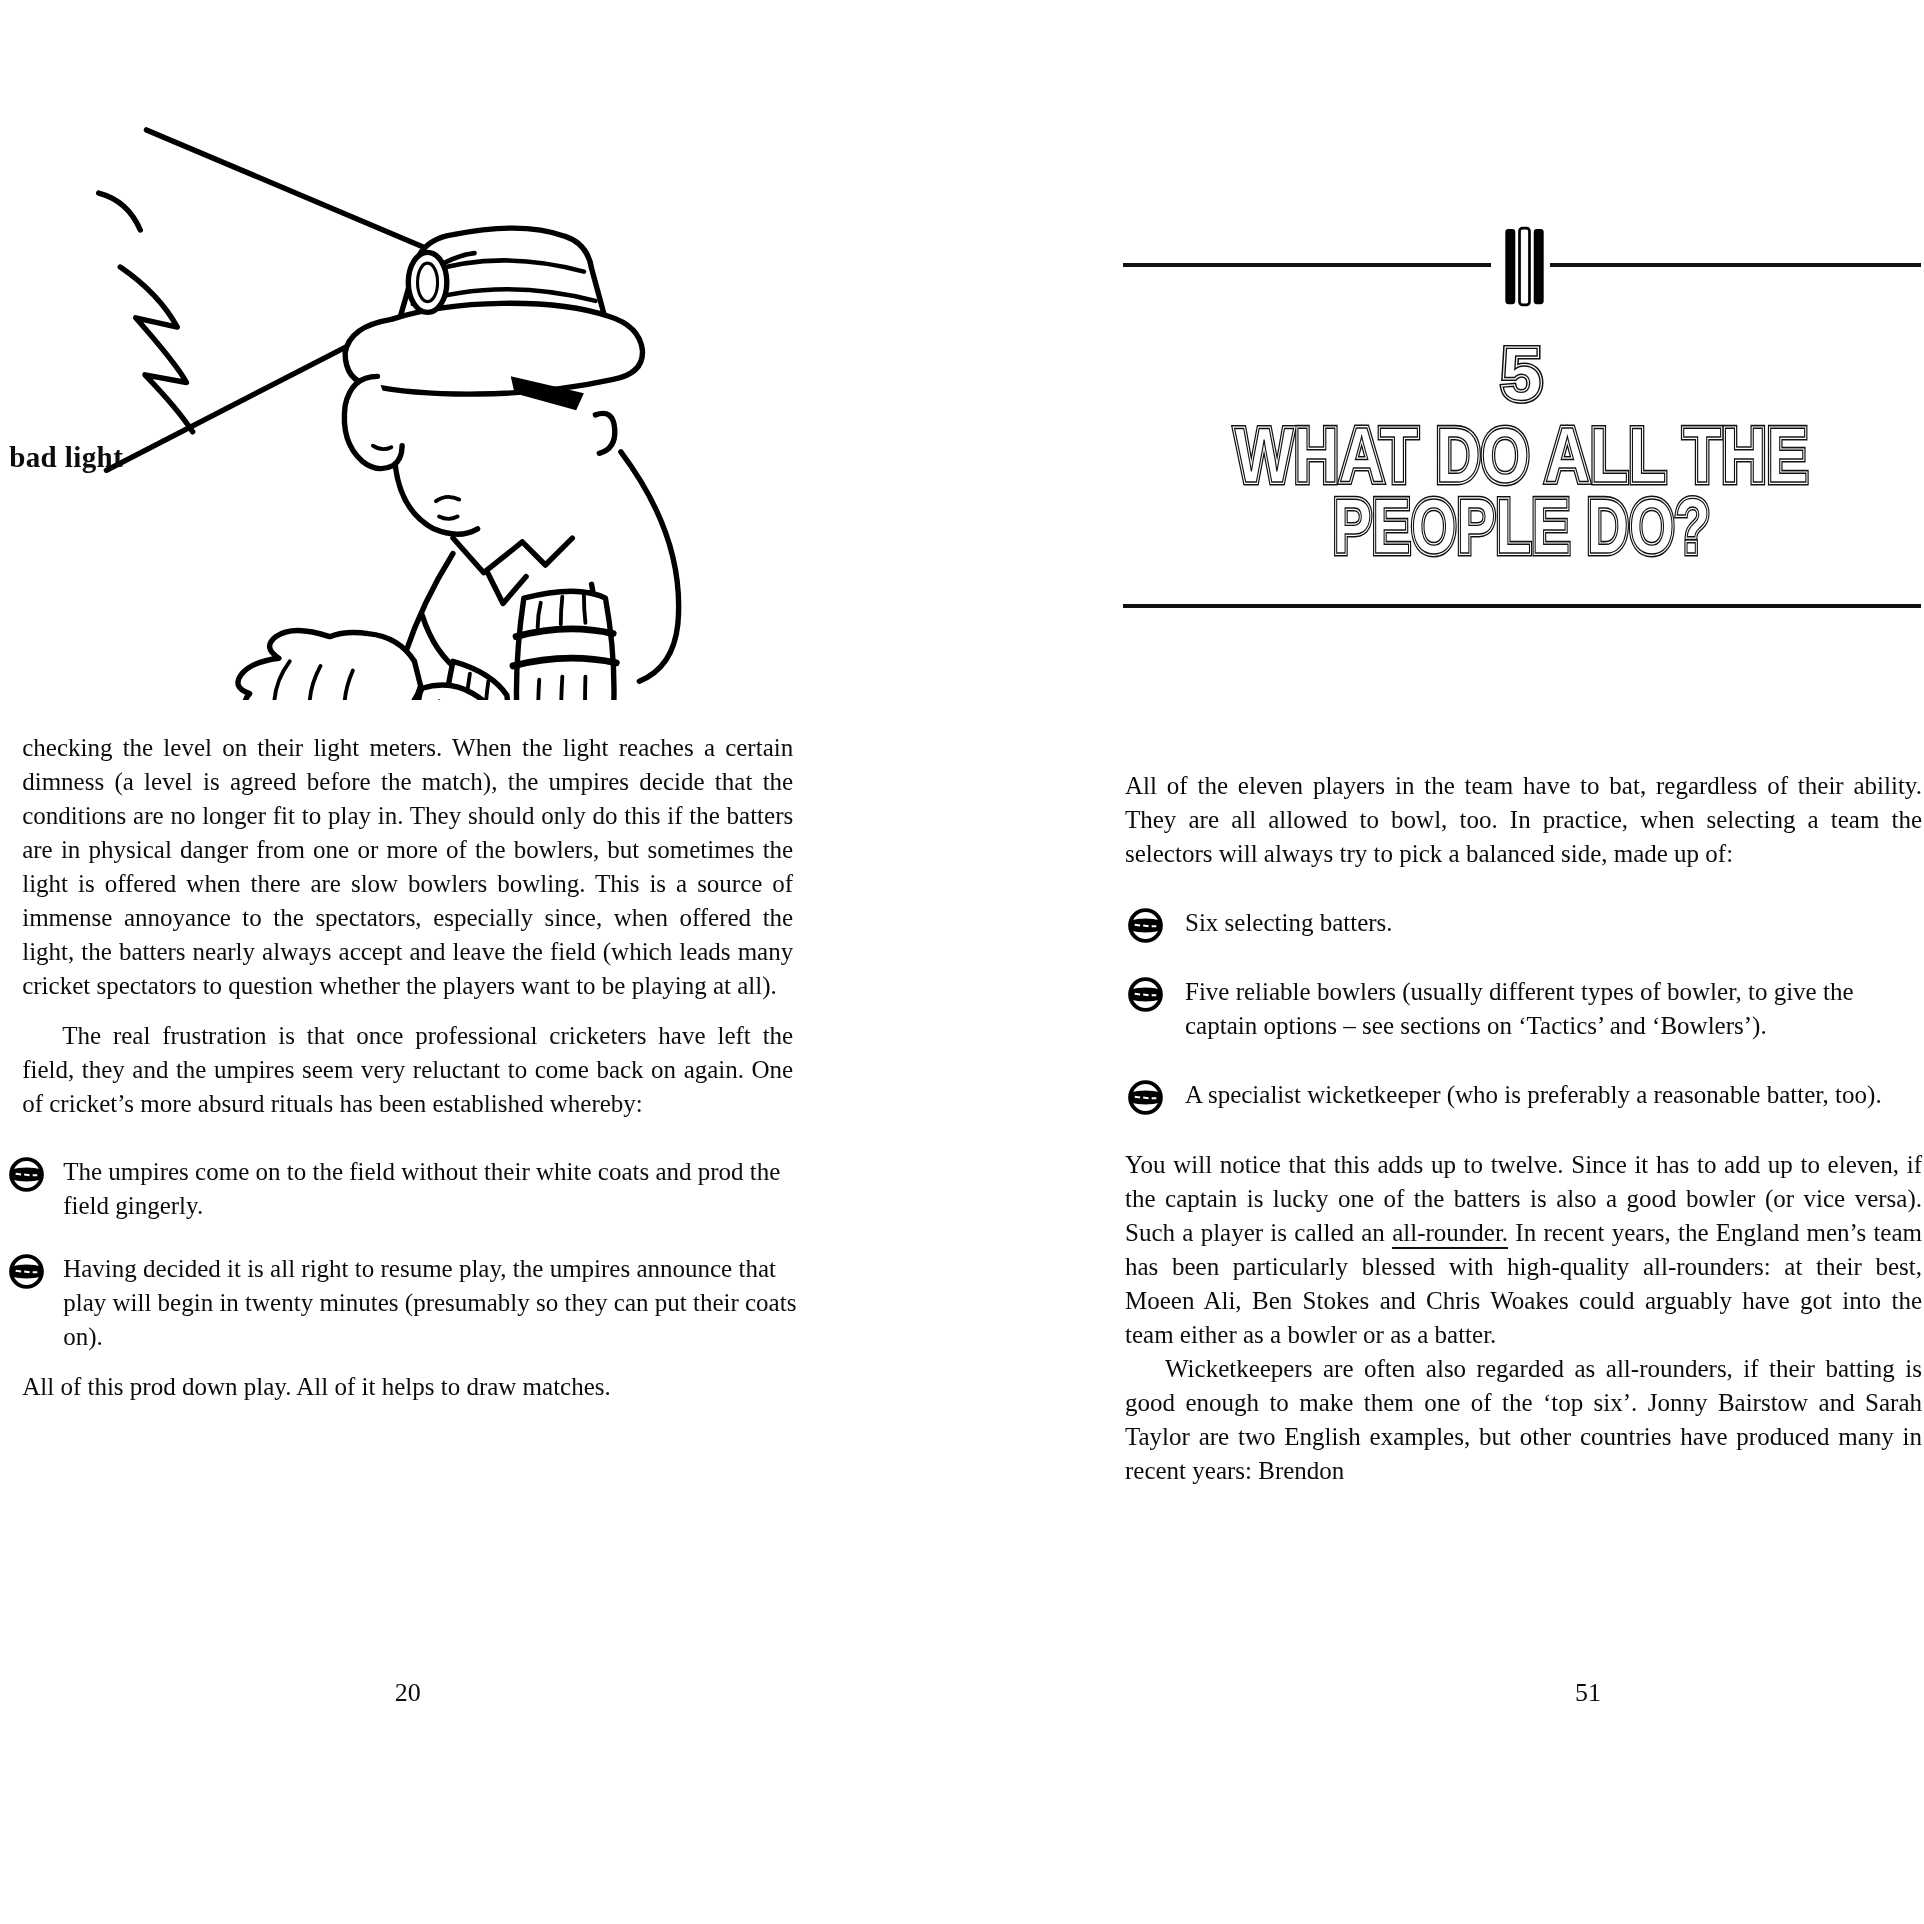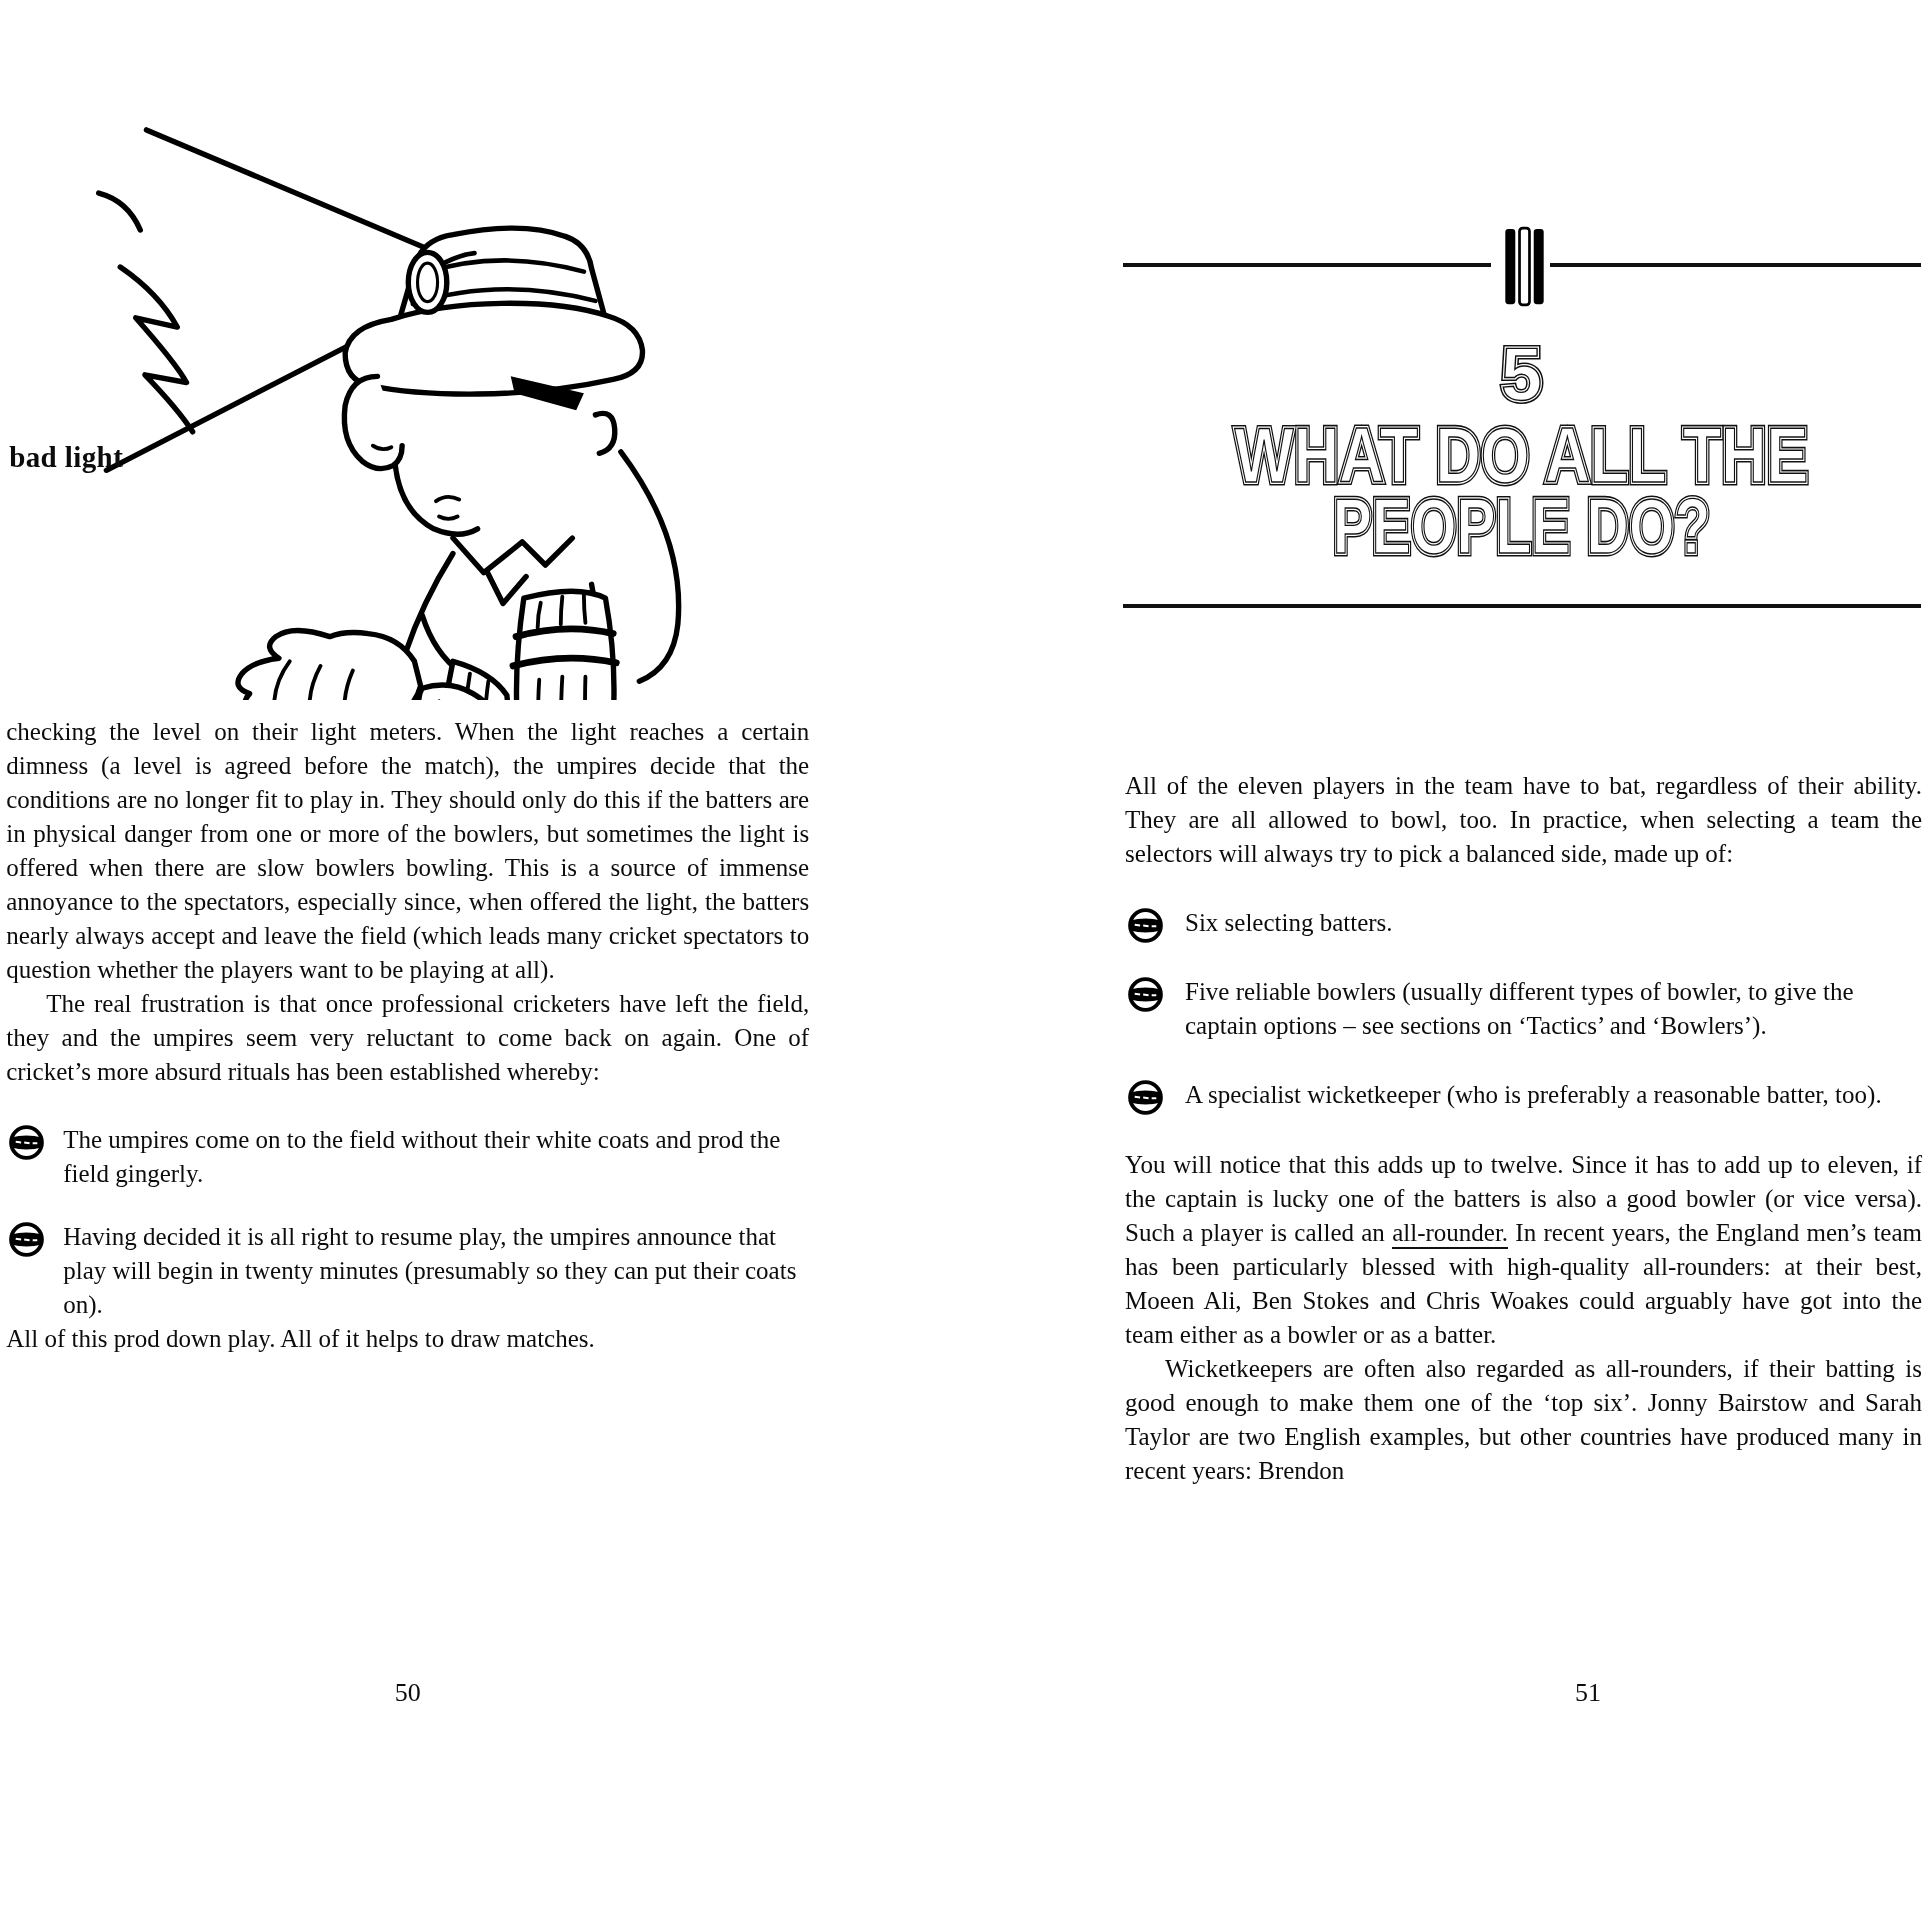--- a/index.html
+++ b/index.html
@@ -5,21 +5,21 @@
   html,body{margin:0;padding:0;background:#fff;}
   .spread{position:relative;width:1924px;height:1924px;background:#ffffff;
     font-family:"Liberation Serif", serif;color:#0c0c0c;overflow:hidden;}
 
   
   .caption{position:absolute;left:9.2px;top:441px;font-size:29px;font-weight:bold;letter-spacing:0.4px;}
   .illustration{position:absolute;left:91px;top:122px;}
 
   .left-text{position:absolute;left:6.2px;top:715px;width:803px;
     font-size:25px;line-height:34px;text-align:justify;hyphens:none;}
-  .left-text p{margin:0;}
+  .left-text p{margin:16px;}
   .indent{text-indent:40px;}
   .booklist{list-style:none;margin:0;padding:0;}
   .left-text .booklist{margin-top:34px;}
   .booklist li{position:relative;padding-left:57px;text-align:left;}
   .left-text .booklist li + li{margin-top:29px;}
   .closing{margin-top:42px;}
   .ball{position:absolute;left:1.5px;top:0px;}
   .pagenum{position:absolute;font-size:26px;text-align:center;}
   .pagenum.left{left:6.2px;width:803px;top:1678px;}
   .pagenum.right{left:1189px;width:798px;top:1678px;}
@@ -138,21 +138,21 @@
             <path d="M10,24 l7,1 M21,25 l7,1 M32,26 l6,0" stroke="#fff" stroke-width="2.5" clip-path="url(#bc1)"></path>
           </svg>
         </span>
         <span>Having decided it is all right to resume play, the umpires announce that play will begin in twenty minutes (presumably so they can put their coats on).</span>
       </li>
     </ul>
 
     <p class="closing">All of this prod down play. All of it helps to draw matches.</p>
   </div>
 
-  <div class="pagenum left">50</div>
+  <div class="pagenum left">20</div>
 
   <div class="rule top-left"></div>
   <div class="rule top-right"></div>
   <div class="stumps">
     <svg width="43" height="83" viewBox="0 0 56 108" xmlns="http://www.w3.org/2000/svg">
       <rect x="3" y="5" width="13" height="98" rx="4" fill="#000"></rect>
       <rect x="21.5" y="4" width="13" height="100" rx="4" fill="#fff" stroke="#000" stroke-width="3.5"></rect>
       <rect x="40" y="5" width="13" height="98" rx="4" fill="#000"></rect>
     </svg>
   </div>

